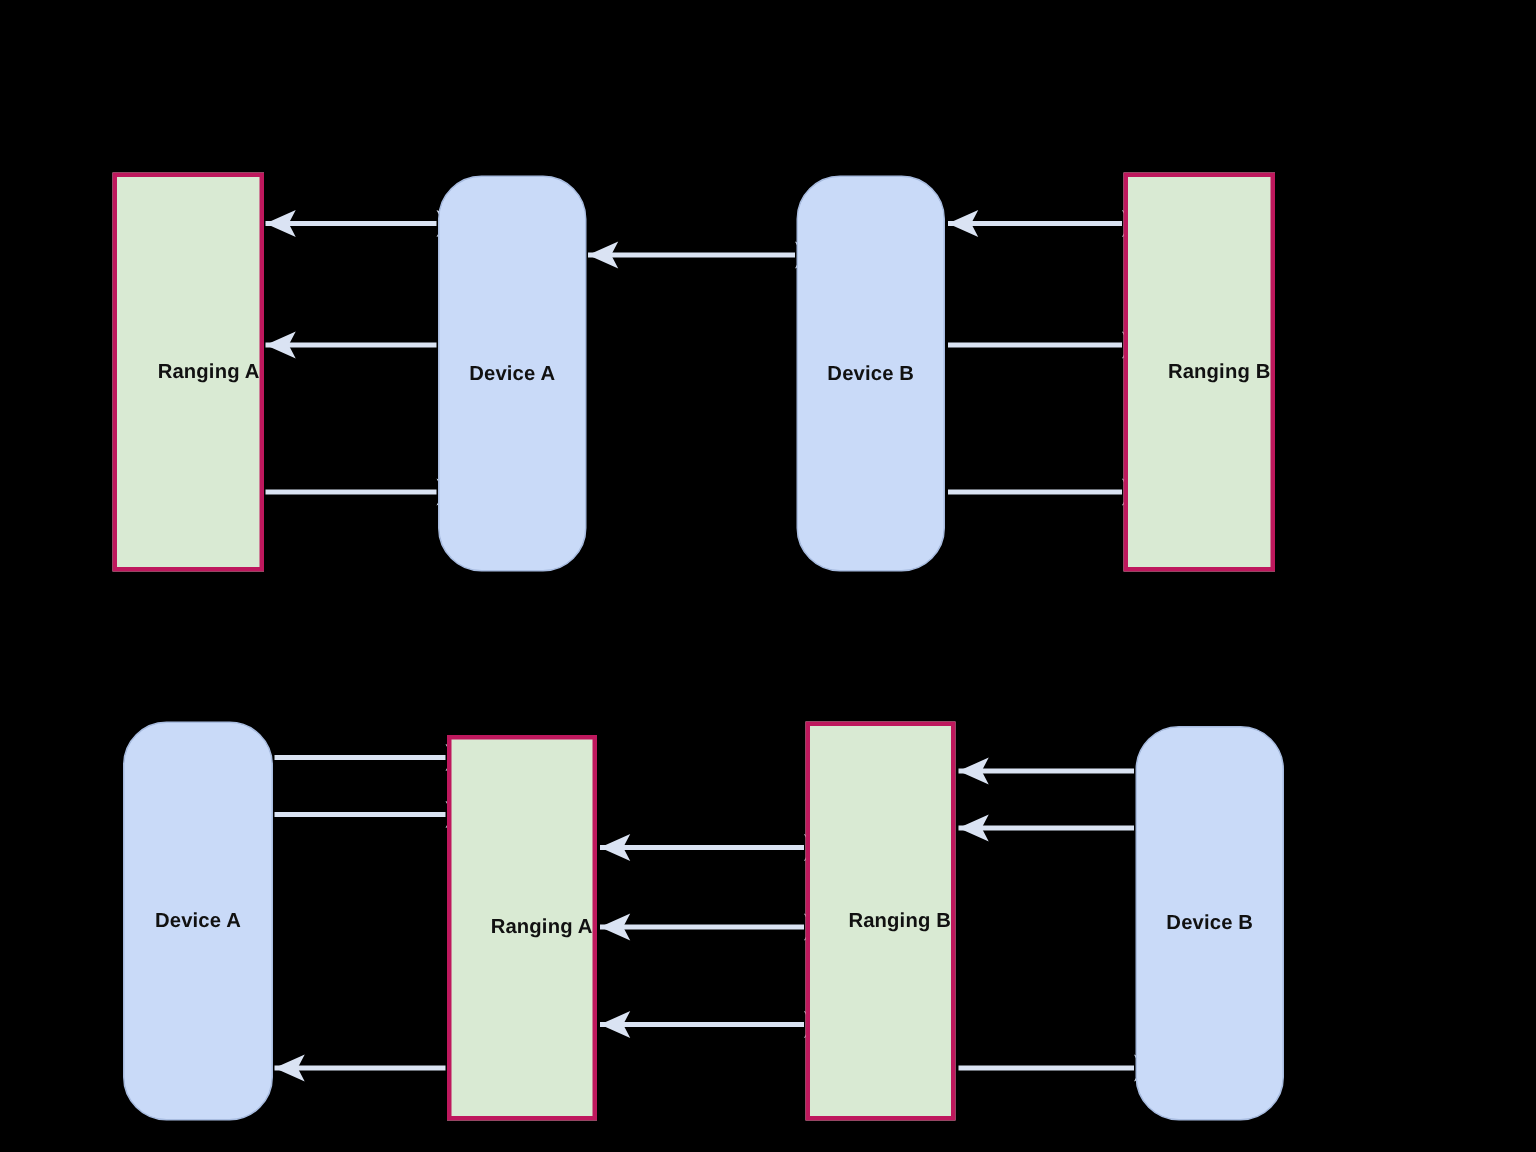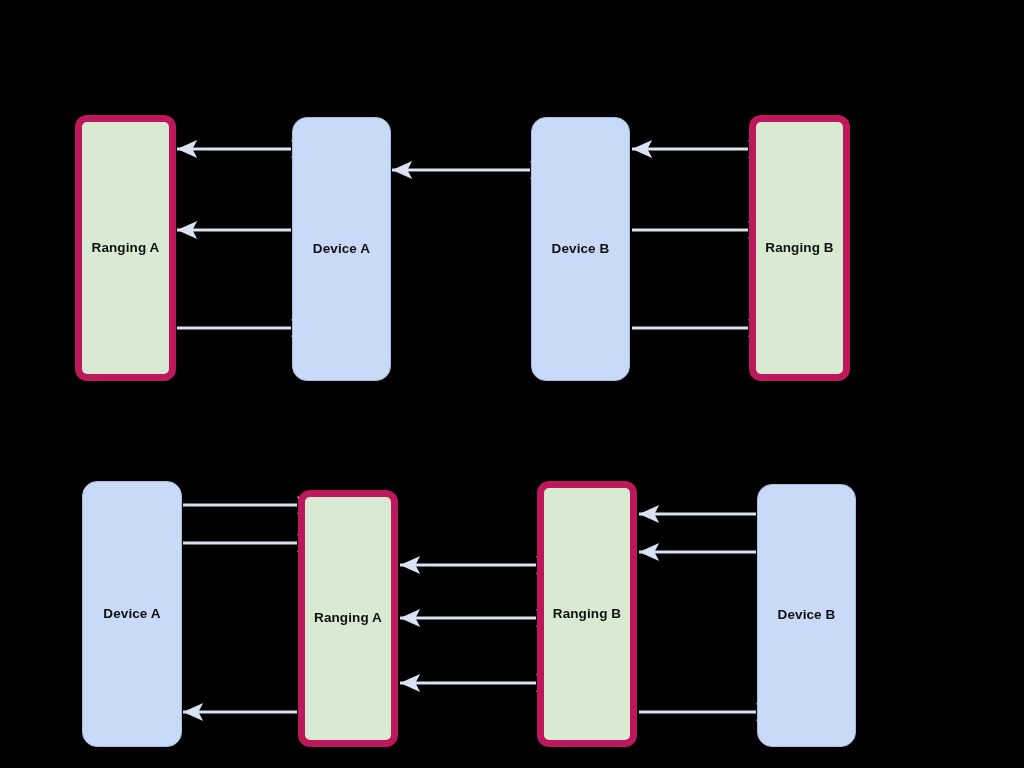--- a/index.html
+++ b/index.html
@@ -29,27 +29,28 @@
     font-family: "Liberation Sans", sans-serif;
     font-weight: bold;
     font-size: 13.5px;
     color: #111111;
     letter-spacing: 0.1px;
     text-align: center;
     line-height: 1.2;
   }
   .node-green {
     background: #d9ead3;
-    border: 7px solid #be185d;
-    border-radius: 12px;
+    border: 3px solid #be185d;
+    border-radius: 0px;
+    justify-content: flex-end;
   }
   .node-blue {
     background: #c9daf8;
     border: 1px solid #a8bce0;
-    border-radius: 15px;
+    border-radius: 29px;
   }
   .edge-layer {
     position: absolute;
     left: 0;
     top: 0;
     width: 1024px;
     height: 768px;
     pointer-events: none;
   }
 </style>

